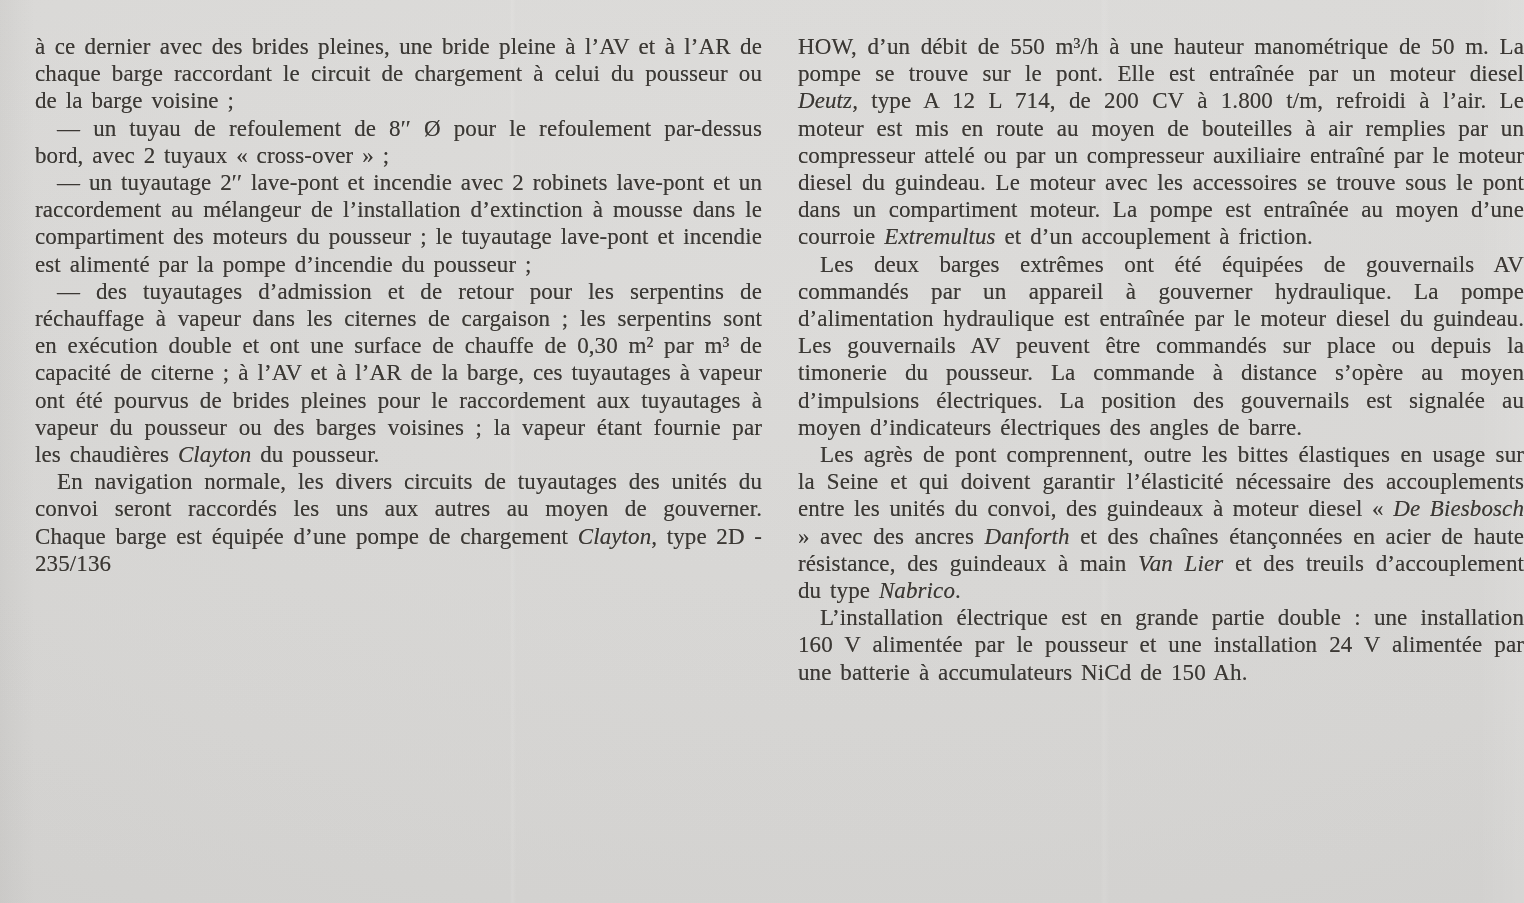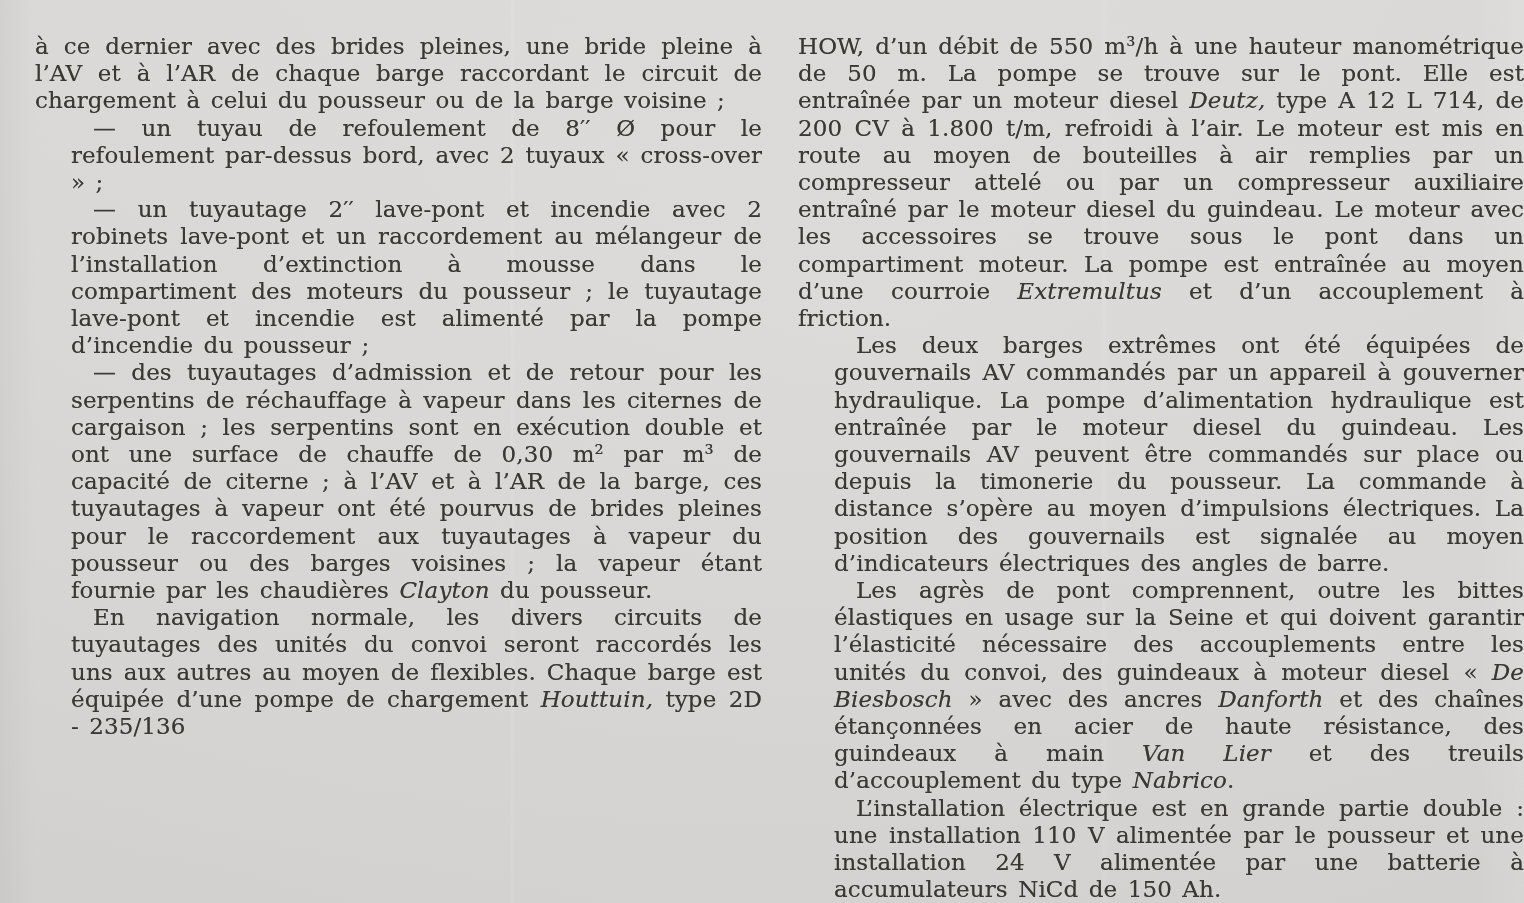--- a/index.html
+++ b/index.html
@@ -40,34 +40,34 @@
     top: 33px;
     text-align: justify;
     font-size: 23px;
     line-height: 27.2px;
     letter-spacing: 0.1px;
     word-spacing: 3px;
     text-shadow: 0 0 0.6px rgba(56,53,48,0.55);
   }
   #col-left  { left: 35px;  width: 727px; }
   #col-right { left: 798px; width: 726px; }
-  .para { margin: 0; }
-  .para.indent { text-indent: 22px; margin-left: 36px; }
+  .para { margin: 0; font-family: Liberation Serif, serif; }
+  .para.indent { text-indent: 22px; }
   .it { font-style: italic; }
 </style>
 </head>
 <body>
 
 <div class="page">
   <div class="column" id="col-left">
       <p class="para"><span>à ce dernier avec des brides pleines, une bride pleine à l’AV et à l’AR de chaque barge raccordant le circuit de chargement à celui du pousseur ou de la barge voisine ;</span></p>
       <p class="para indent"><span>— un tuyau de refoulement de 8′′ Ø pour le refoulement par-dessus bord, avec 2 tuyaux « cross-over » ;</span></p>
       <p class="para indent"><span>— un tuyautage 2′′ lave-pont et incendie avec 2 robinets lave-pont et un raccordement au mélangeur de l’installation d’extinction à mousse dans le compartiment des moteurs du pousseur ; le tuyautage lave-pont et incendie est alimenté par la pompe d’incendie du pousseur ;</span></p>
       <p class="para indent"><span>— des tuyautages d’admission et de retour pour les serpentins de réchauffage à vapeur dans les citernes de cargaison ; les serpentins sont en exécution double et ont une surface de chauffe de 0,30 m² par m³ de capacité de citerne ; à l’AV et à l’AR de la barge, ces tuyautages à vapeur ont été pourvus de brides pleines pour le raccordement aux tuyautages à vapeur du pousseur ou des barges voisines ; la vapeur étant fournie par les chaudières </span><span class="it">Clayton</span><span> du pousseur.</span></p>
-      <p class="para indent"><span>En navigation normale, les divers circuits de tuyautages des unités du convoi seront raccordés les uns aux autres au moyen de flexibles. Chaque barge est équipée d’une pompe de chargement </span><span class="it">Houttuin,</span><span> type 2D - 235/136</span></p>
+      <p class="para indent"><span>En navigation normale, les divers circuits de tuyautages des unités du convoi seront raccordés les uns aux autres au moyen de gouverner. Chaque barge est équipée d’une pompe de chargement </span><span class="it">Clayton,</span><span> type 2D - 235/136</span></p>
     </div>
   <div class="column" id="col-right">
       <p class="para"><span>HOW, d’un débit de 550 m³/h à une hauteur manométrique de 50 m. La pompe se trouve sur le pont. Elle est entraînée par un moteur diesel </span><span class="it">Deutz,</span><span> type A 12 L 714, de 200 CV à 1.800 t/m, refroidi à l’air. Le moteur est mis en route au moyen de bouteilles à air remplies par un compresseur attelé ou par un compresseur auxiliaire entraîné par le moteur diesel du guindeau. Le moteur avec les accessoires se trouve sous le pont dans un compartiment moteur. La pompe est entraînée au moyen d’une courroie </span><span class="it">Extremultus</span><span> et d’un accouplement à friction.</span></p>
       <p class="para indent"><span>Les deux barges extrêmes ont été équipées de gouvernails AV commandés par un appareil à gouverner hydraulique. La pompe d’alimentation hydraulique est entraînée par le moteur diesel du guindeau. Les gouvernails AV peuvent être commandés sur place ou depuis la timonerie du pousseur. La commande à distance s’opère au moyen d’impulsions électriques. La position des gouvernails est signalée au moyen d’indicateurs électriques des angles de barre.</span></p>
       <p class="para indent"><span>Les agrès de pont comprennent, outre les bittes élastiques en usage sur la Seine et qui doivent garantir l’élasticité nécessaire des accouplements entre les unités du convoi, des guindeaux à moteur diesel « </span><span class="it">De Biesbosch</span><span> » avec des ancres </span><span class="it">Danforth</span><span> et des chaînes étançonnées en acier de haute résistance, des guindeaux à main </span><span class="it">Van Lier</span><span> et des treuils d’accouplement du type </span><span class="it">Nabrico</span><span>.</span></p>
-      <p class="para indent"><span>L’installation électrique est en grande partie double : une installation 110 V alimentée par le pousseur et une installation 24 V alimentée par une batterie à accumulateurs NiCd de 150 Ah.</span></p>
+      <p class="para indent"><span>L’installation électrique est en grande partie double : une installation 160 V alimentée par le pousseur et une installation 24 V alimentée par une batterie à accumulateurs NiCd de 150 Ah.</span></p>
     </div>
 </div>
 
 </body></html>

